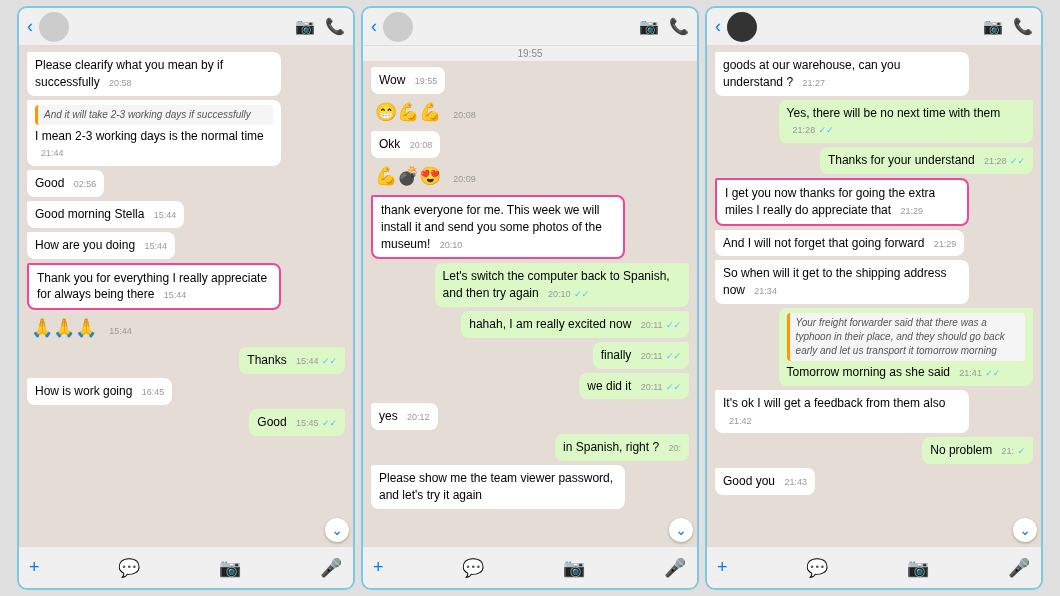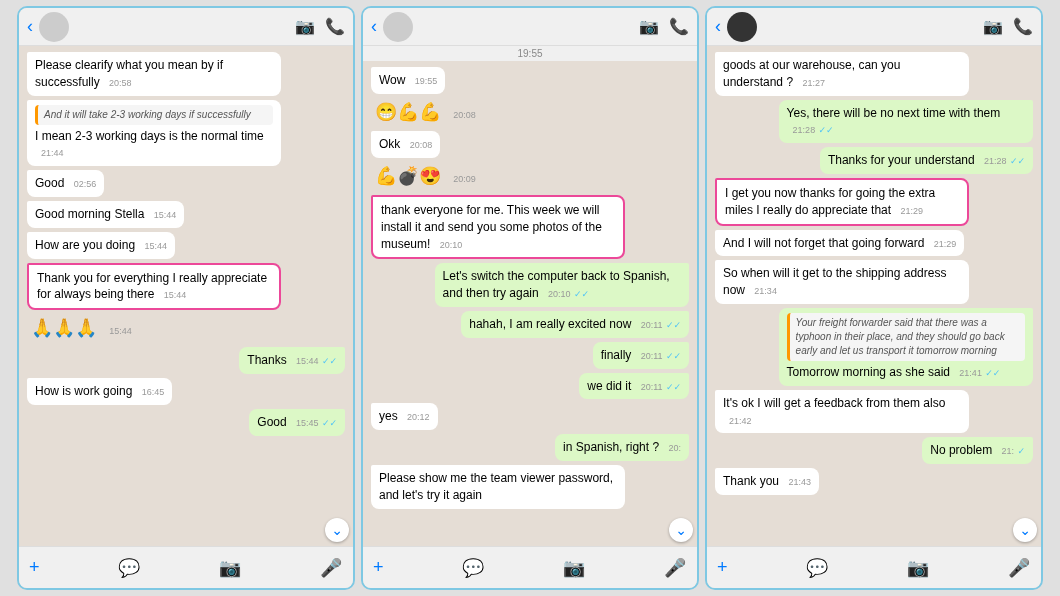--- a/index.html
+++ b/index.html
@@ -442,21 +442,21 @@
       <div class="msg-row sent">
         <div class="msg msg-sent">
           <span>No problem</span>
           <span class="msg-time">21:</span>
           <span class="tick">✓</span>
         </div>
       </div>
 
       <div class="msg-row received">
         <div class="msg msg-received">
-          <span>Thank you</span>
+          <span>Good you</span>
           <span class="msg-time">21:43</span>
         </div>
       </div>
 
     </div>
     <div class="chat-footer">
       <span class="footer-icon">+</span>
       <span class="footer-icon">💬</span>
       <span class="footer-icon">📷</span>
       <span class="footer-icon">🎤</span>

